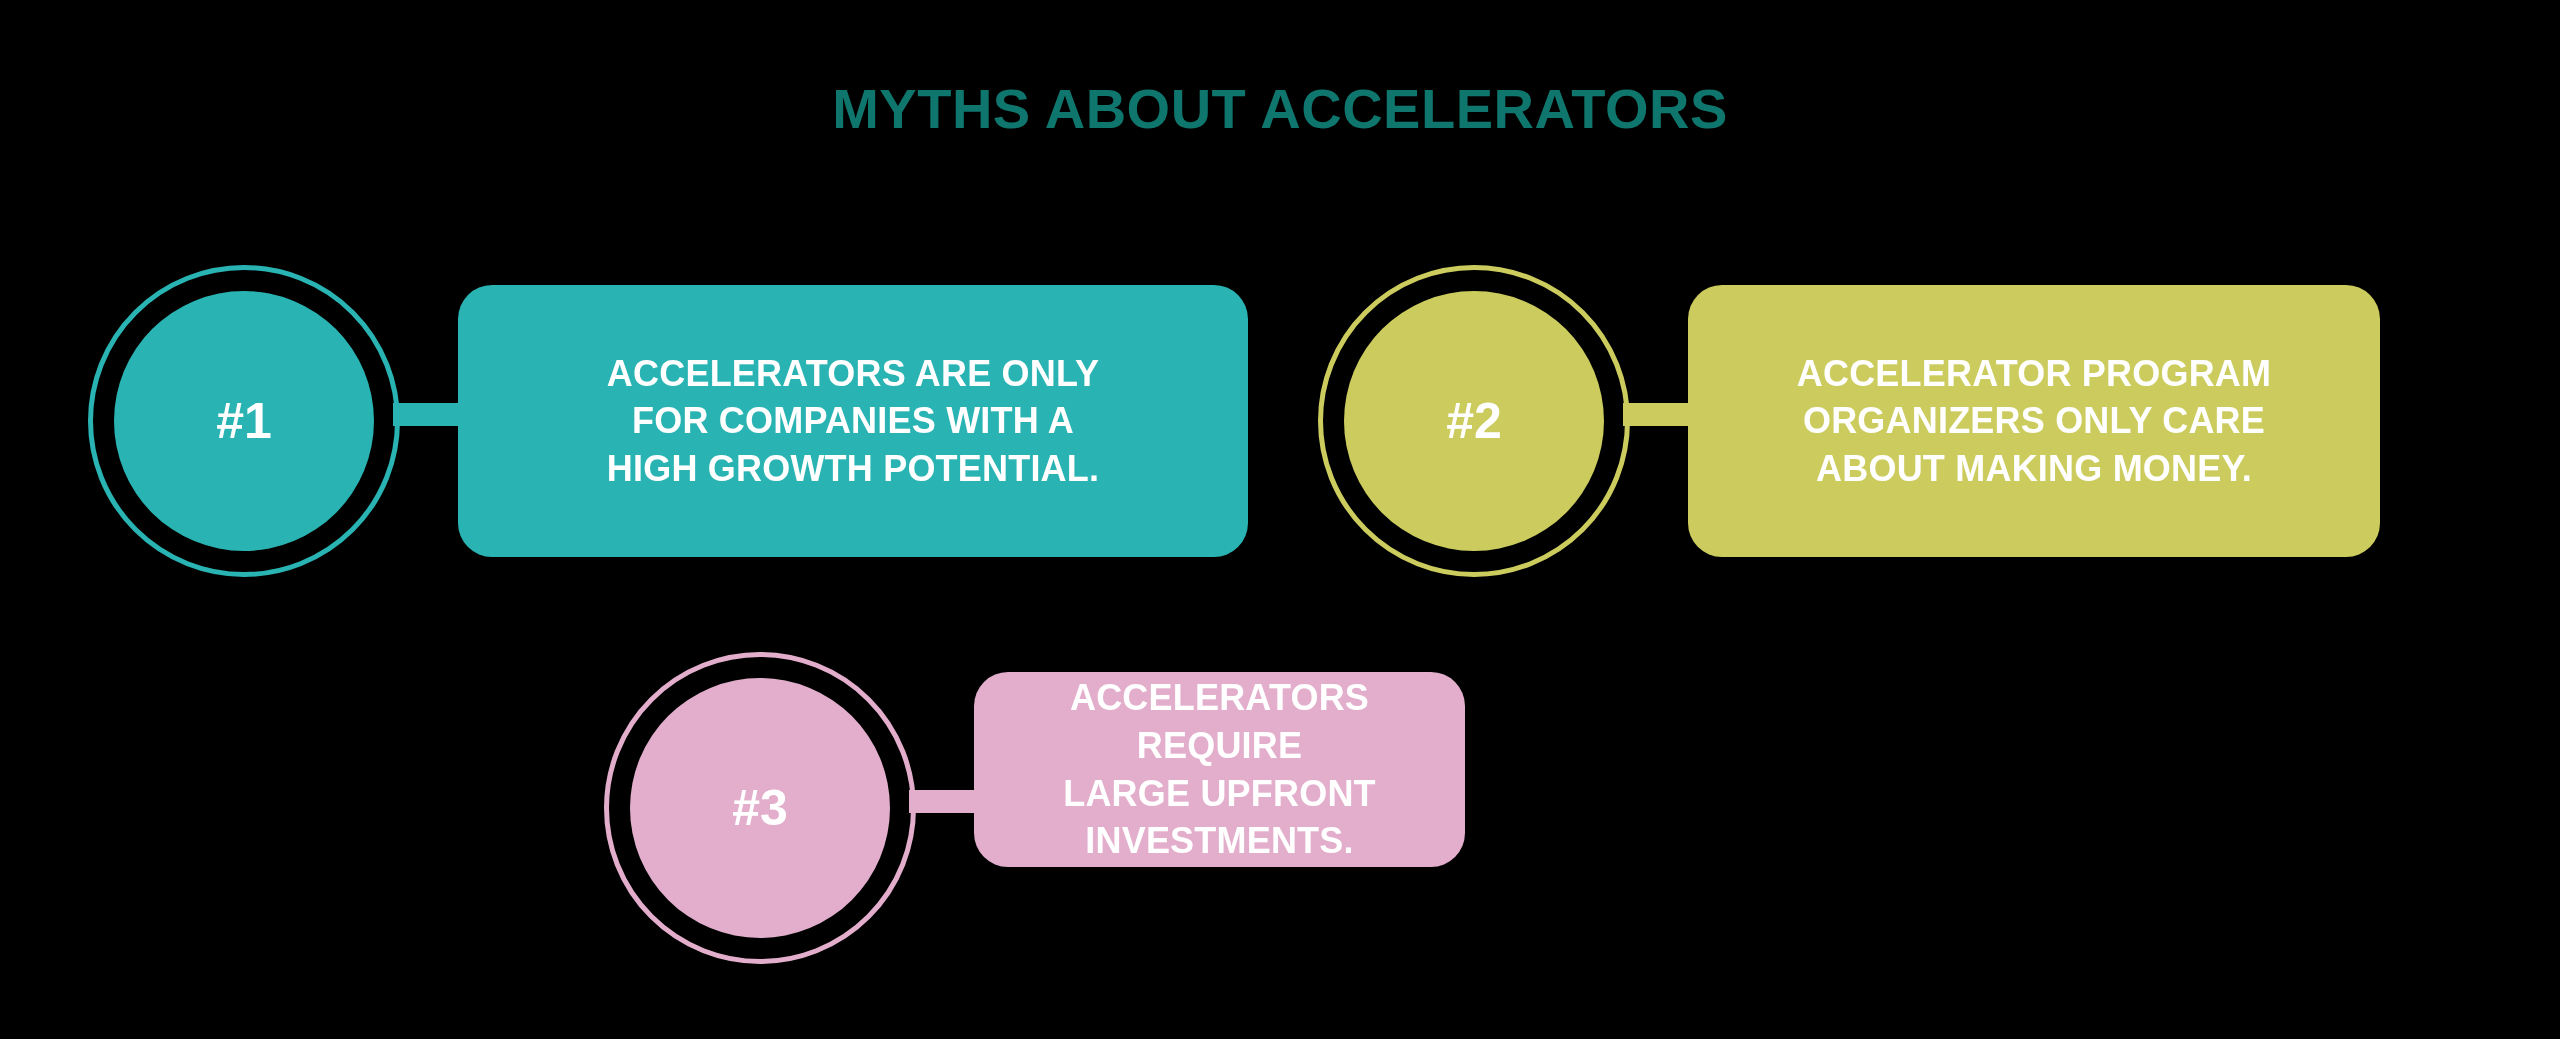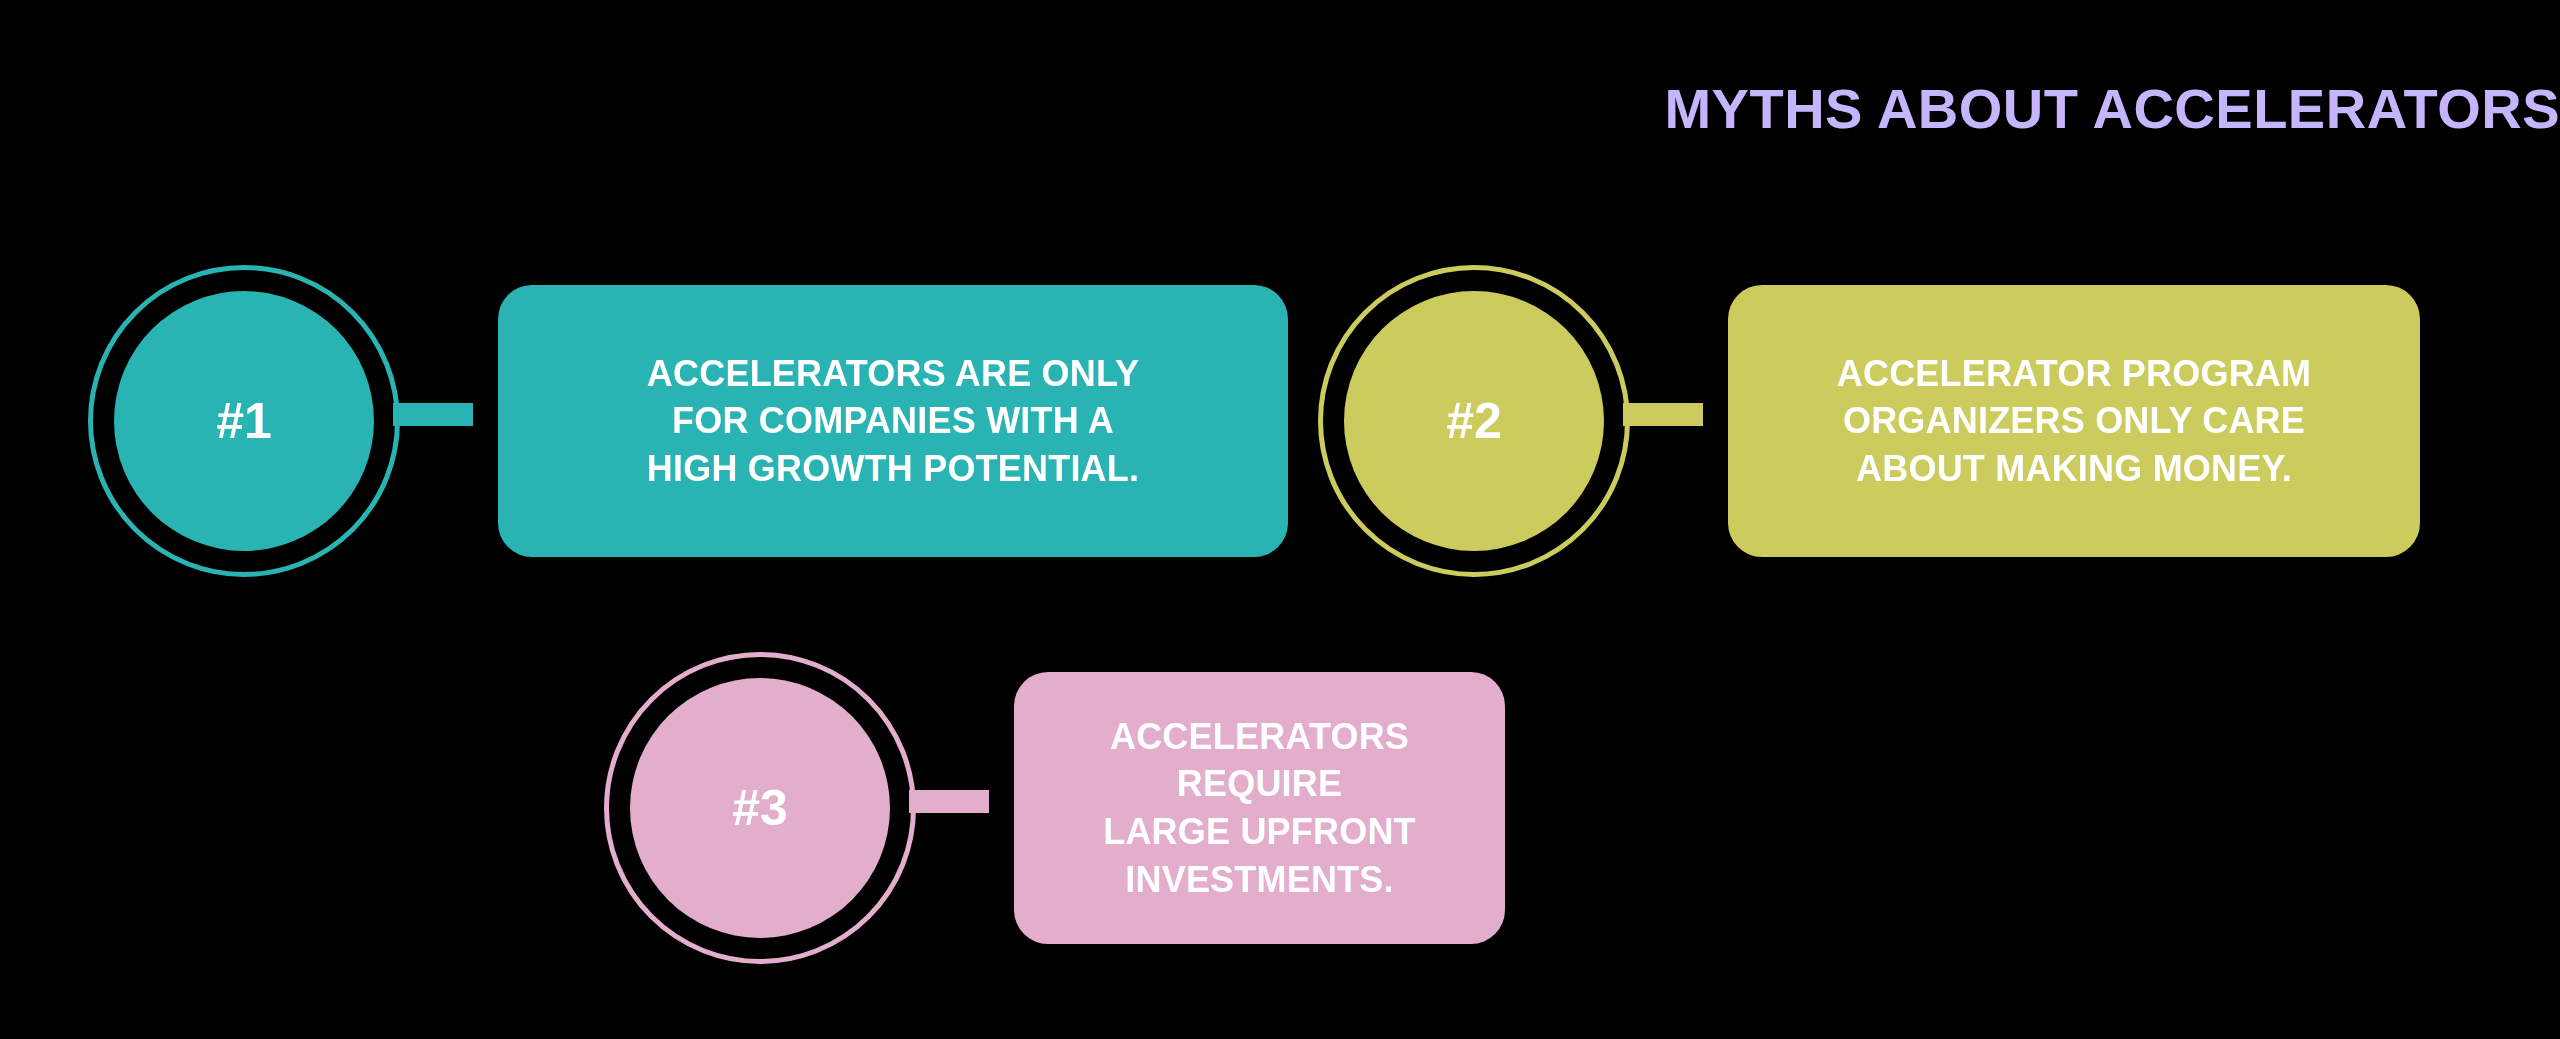--- a/index.html
+++ b/index.html
@@ -21,22 +21,22 @@
     inset: 0;
     background: #000000;
   }
 
   
   .title {
     position: absolute;
     top: 78px;
     left: 0;
     width: 2560px;
-    text-align: right;
-    color: #c4b5fd;
+    text-align: center;
+    color: #0f766e;
     font-size: 56px;
     font-weight: bold;
     letter-spacing: 0.5px;
     line-height: 1.1;
     white-space: nowrap;
     user-select: none;
   }
 
   
   .myth {
@@ -92,21 +92,20 @@
   
   .card {
     position: absolute;
     box-sizing: border-box;
     border-radius: 34px;
     background: currentColor;
     display: flex;
     align-items: center;
     justify-content: center;
     padding: 10px 29px;
-    margin-left: 40px;
   }
   .card-text {
     color: #ffffff;
     font-size: 36px;
     font-weight: 600;
     line-height: 1.32;
     text-align: center;
     letter-spacing: 0.2px;
     white-space: pre-line;
     user-select: none;
@@ -120,21 +119,21 @@
   #myth-1 .card      { left: 370px; top: 20px; width: 790px; height: 272px; }
 
   
   #myth-2            { left: 1318px; top: 265px; width: 1152px; height: 312px; }
   #myth-2 .connector { left: 305px; top: 138px; width: 80px; }
   #myth-2 .card      { left: 370px; top: 20px; width: 692px; height: 272px; }
 
   
   #myth-3            { left: 604px; top: 652px; width: 861px; height: 312px; }
   #myth-3 .connector { left: 305px; top: 138px; width: 80px; }
-  #myth-3 .card      { left: 370px; top: 20px; width: 491px; height: 272px; }
+  #myth-3 .card      { left: 370px; top: 20px; width: 491px; height: 195px; }
 </style>
 </head>
 <body style="background: rgb(0, 0, 0);">
 
 <div id="infographic" style="background: rgb(0, 0, 0);">
 
   <div class="title">MYTHS ABOUT ACCELERATORS</div>
 
   <div class="myth" id="myth-1" style="color: rgb(41, 180, 179);">
     <div class="badge">

